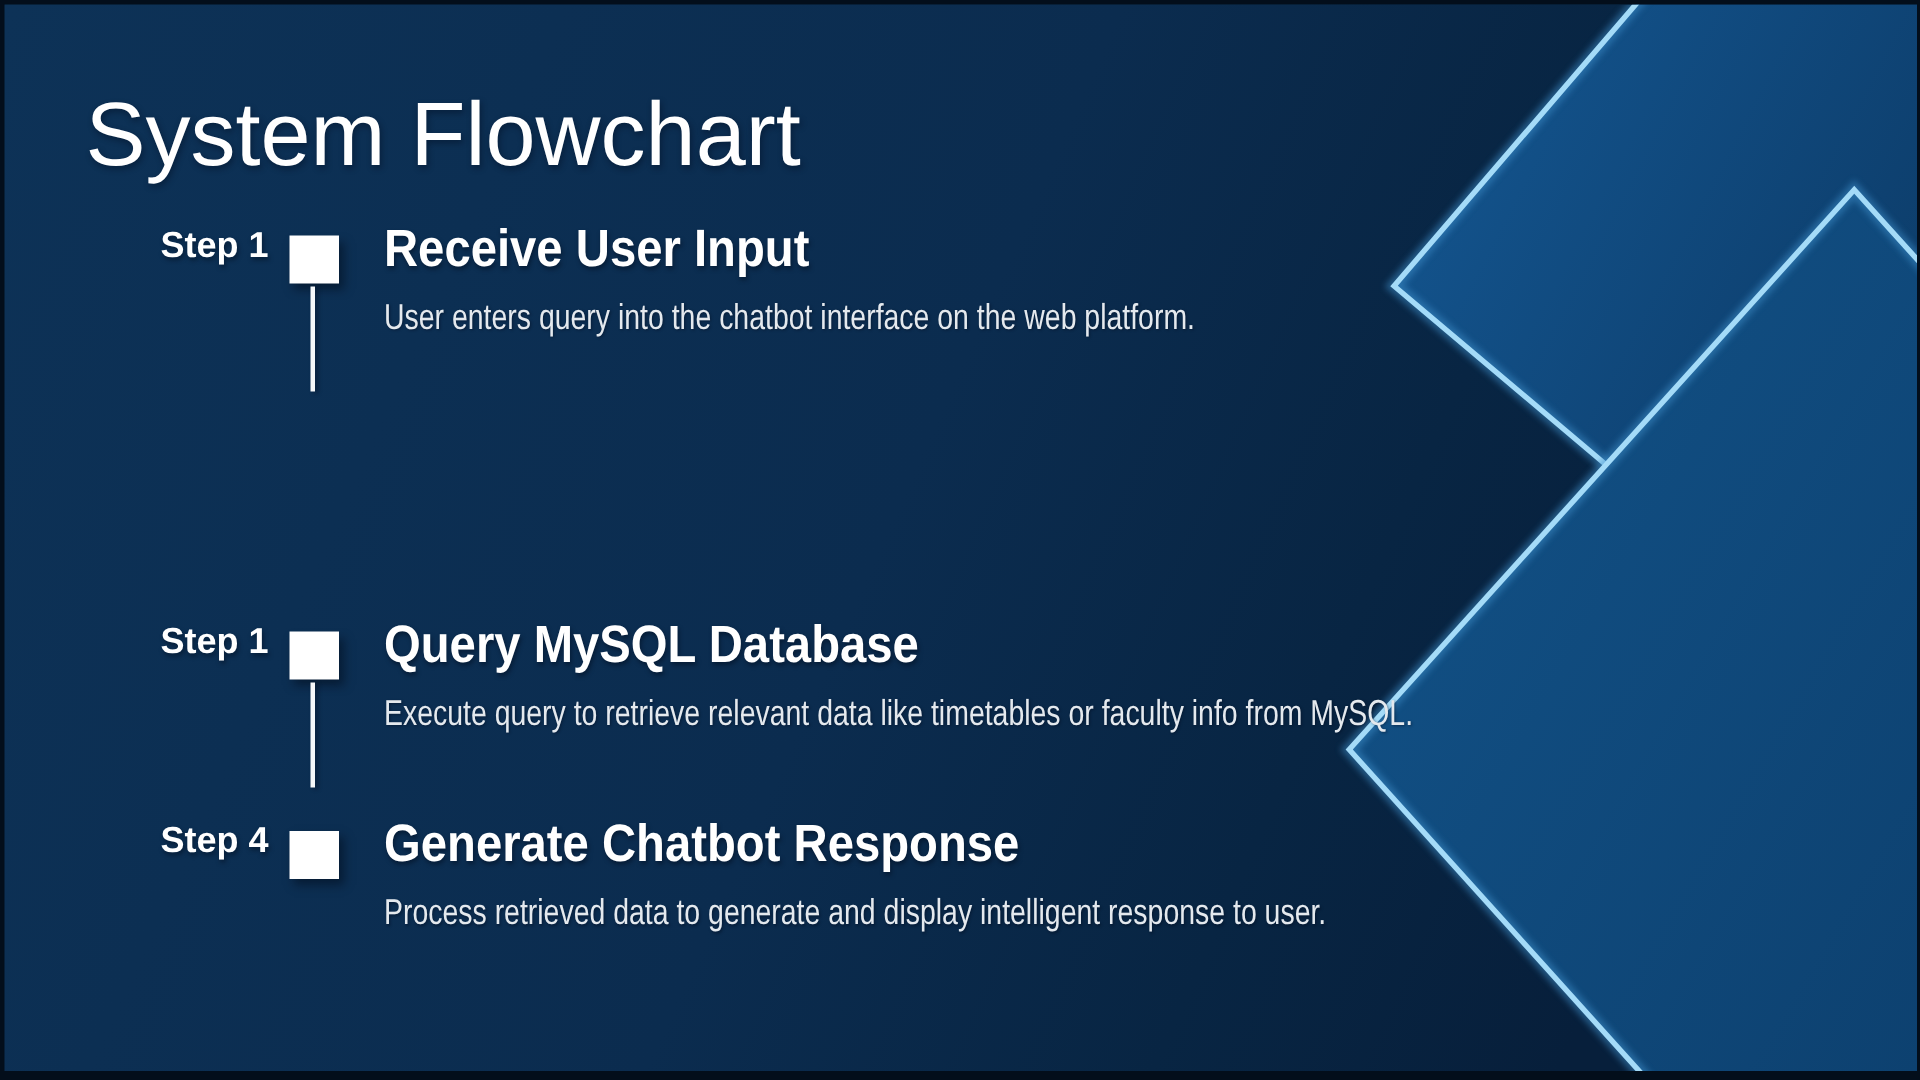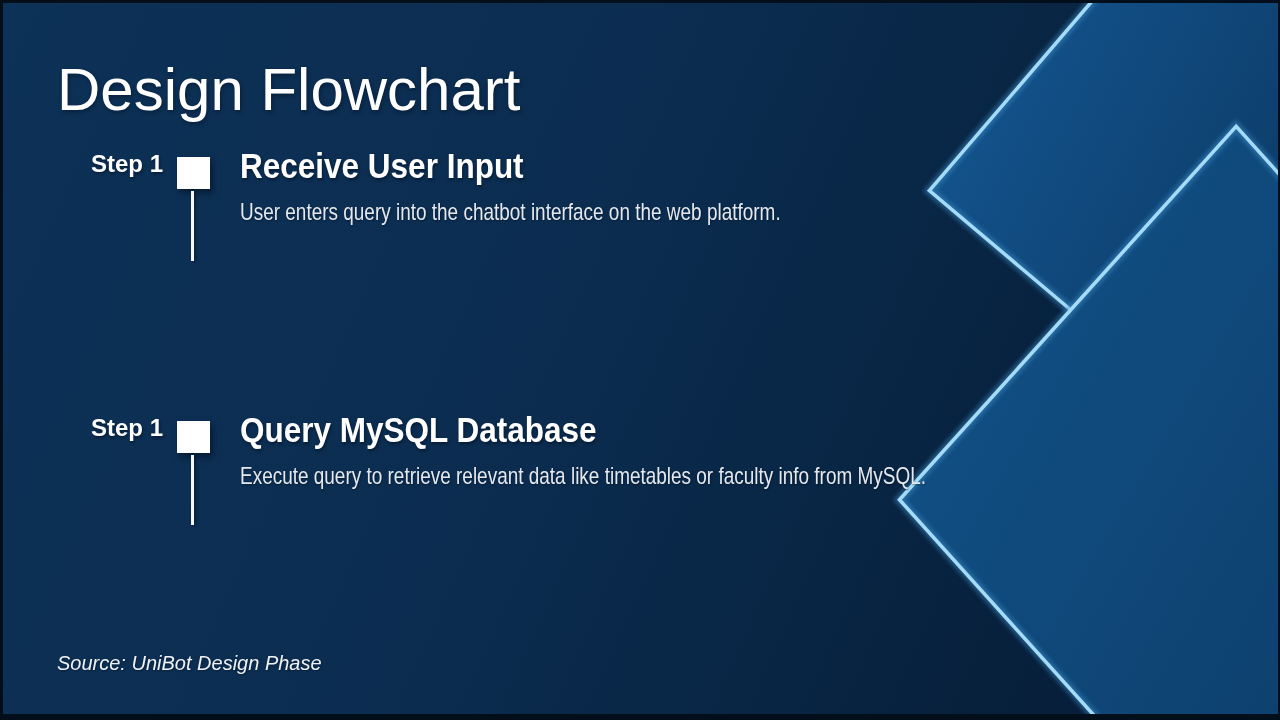--- a/index.html
+++ b/index.html
@@ -19,21 +19,21 @@
 
   .content{position:absolute;inset:0;}
 
   .slide-title{
     position:absolute;left:54px;top:53px;margin:0;
     font-size:60px;line-height:68px;font-weight:400;color:#ffffff;
     text-shadow:1px 2px 4px rgba(2,12,28,.45);
     white-space:nowrap;
   }
 
-  .step{position:absolute;left:0;right:0;height:132px;text-decoration:underline;}
+  .step{position:absolute;left:16px;right:0;height:132px;text-decoration:underline;}
 
   .step-label{
     position:absolute;left:37px;top:-5px;width:123px;
     text-align:right;
     font-size:24px;line-height:28px;font-weight:700;color:#ffffff;
     text-shadow:1px 2px 3px rgba(2,12,28,.5);
     white-space:nowrap;
   }
   .step-marker{
     position:absolute;left:174px;top:2px;width:33px;height:32px;
@@ -103,36 +103,41 @@
 
     <g>
       <path d="M900,503 L1238,125 L1576,503 L1238,881 Z" fill="url(#gFillB)"></path>
       <path d="M900,503 L1238,125 L1576,503 L1238,881 Z" fill="none" stroke="#3d8ec9" stroke-width="9" opacity="0.5" filter="url(#soften)"></path>
       <path d="M900,503 L1238,125 L1576,503 L1238,881 Z" fill="none" stroke="#a4dbf8" stroke-width="3.6"></path>
     </g>
   </svg>
 
   <div class="content">
 
-    <h1 class="slide-title">Design Flowchart</h1>
+    <h1 class="slide-title">System Flowchart</h1>
 
     <section class="step" style="top:152px">
       <span class="step-label">Step 1</span>
       <span class="step-marker"></span>
       <span class="step-connector"></span>
       <h2 class="step-title">Receive User Input</h2>
       <p class="step-desc">User enters query into the chatbot interface on the web platform.</p>
     </section>
 
 
     <section class="step" style="top:416px">
       <span class="step-label">Step 1</span>
       <span class="step-marker"></span>
       <span class="step-connector"></span>
       <h2 class="step-title">Query MySQL Database</h2>
       <p class="step-desc">Execute query to retrieve relevant data like timetables or faculty info from MySQL.</p>
     </section>
 
+    <section class="step" style="top:549px">
+      <span class="step-label">Step 4</span>
+      <span class="step-marker"></span>
+      <h2 class="step-title">Generate Chatbot Response</h2>
+      <p class="step-desc">Process retrieved data to generate and display intelligent response to user.</p>
+    </section>
 
-    <p class="source-note">Source: UniBot Design Phase</p>
 
   </div>
 </div>
 
 </body></html>

